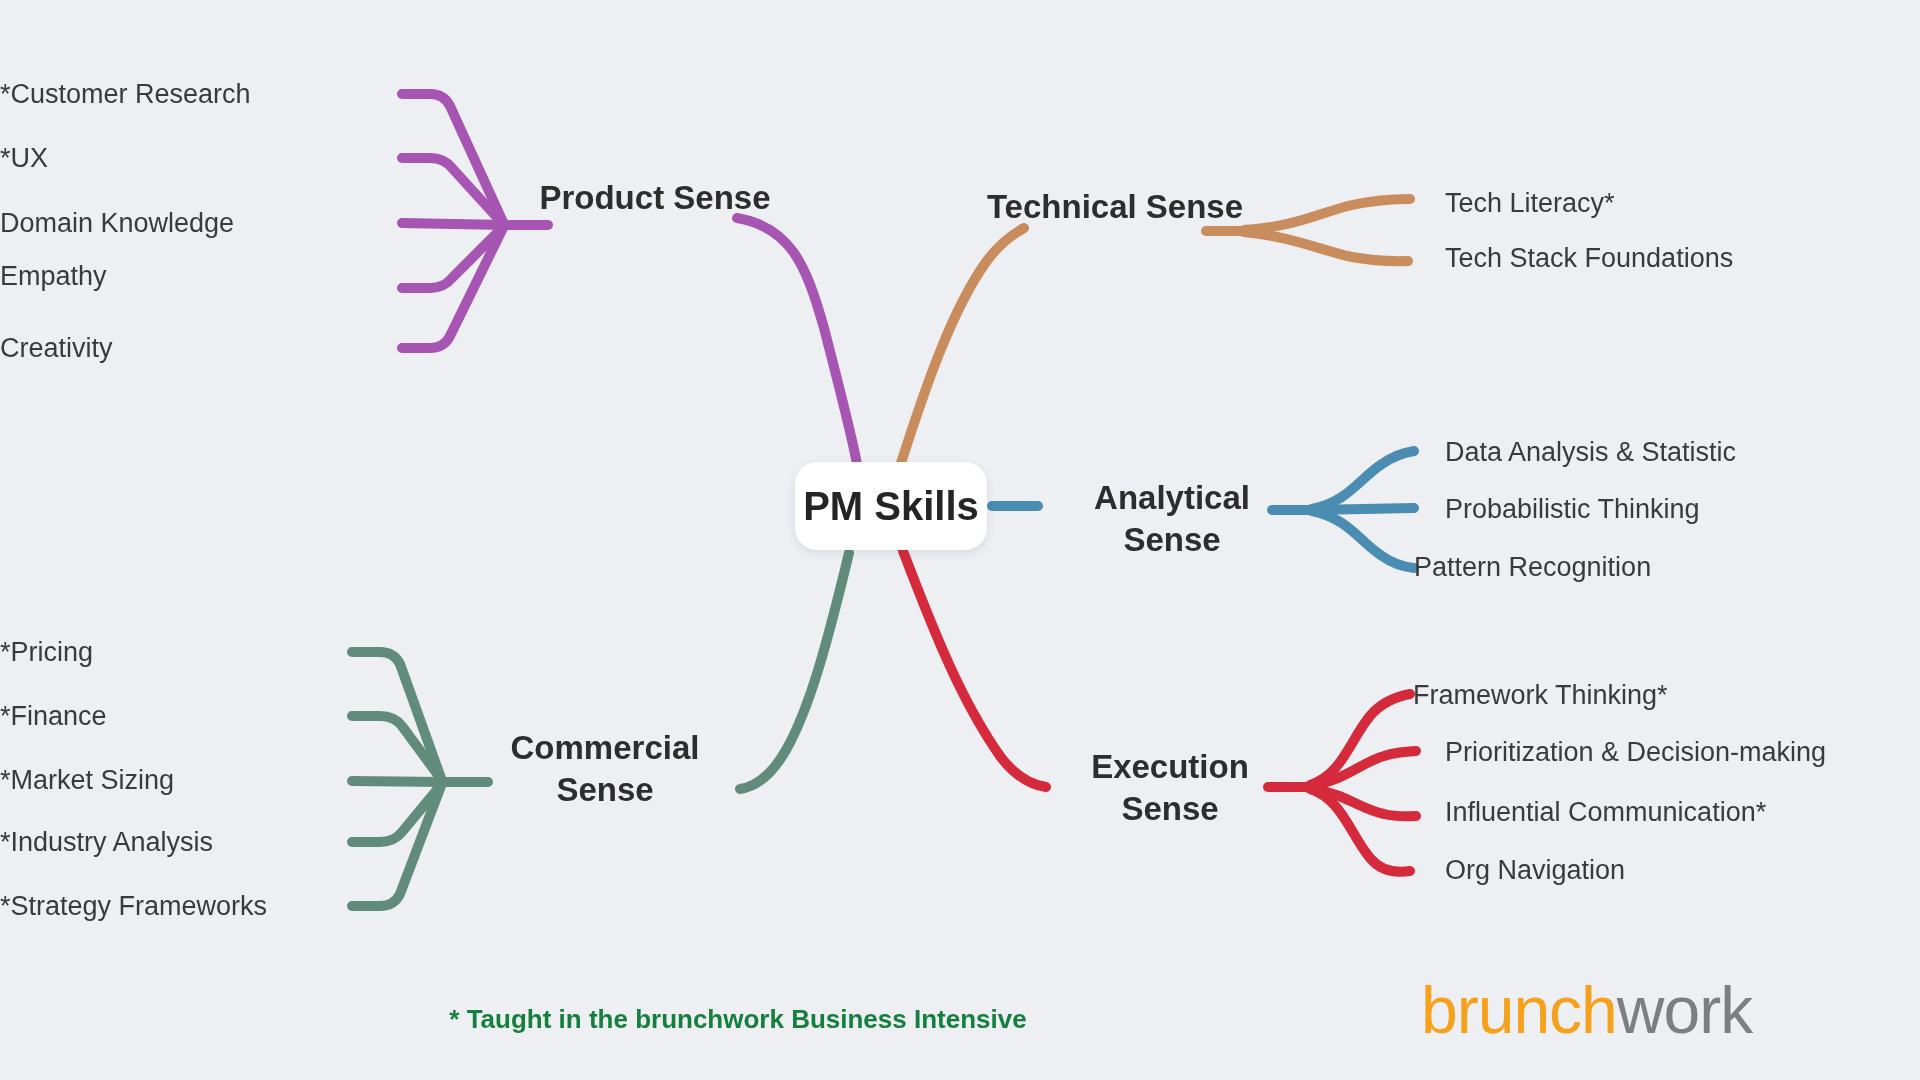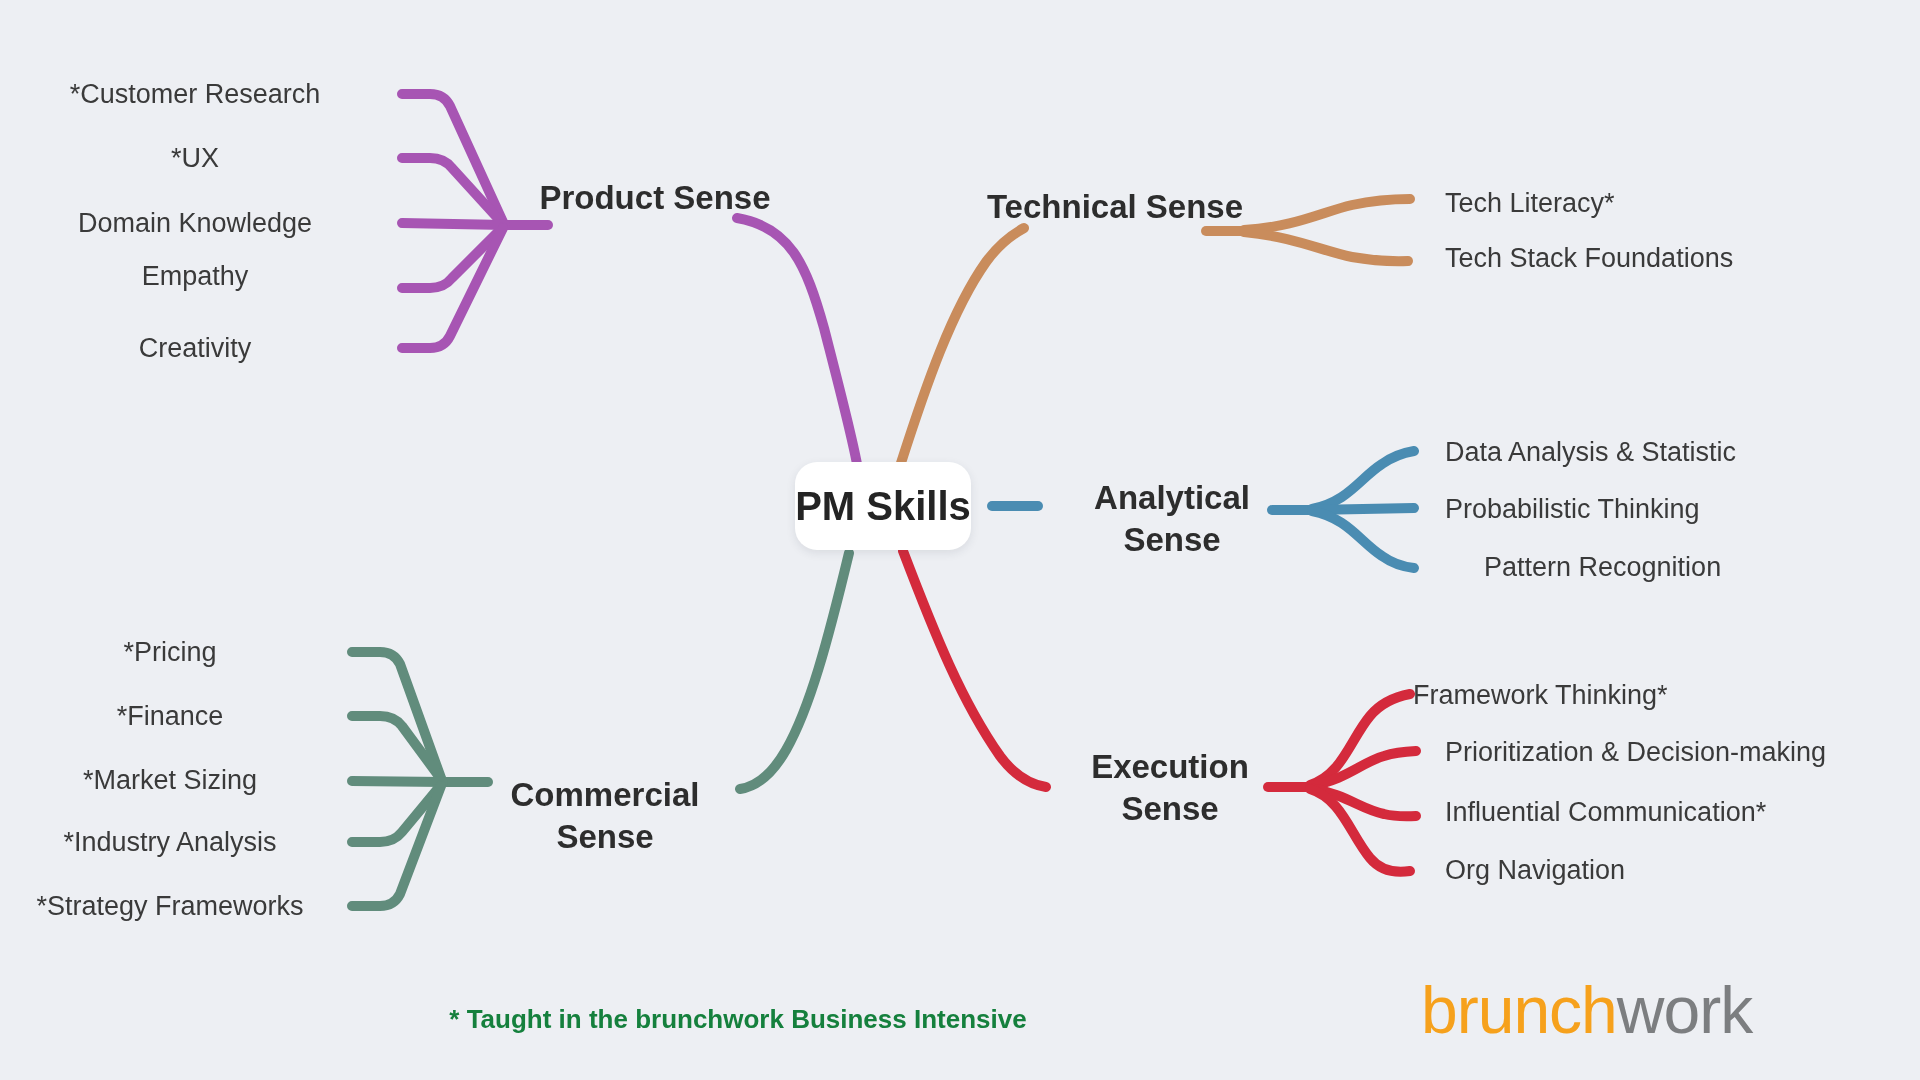--- a/index.html
+++ b/index.html
@@ -13,35 +13,35 @@
   .wires{position:absolute;left:0;top:0;}
   .wires path{fill:none;}
   .leaf{
     position:absolute;
     font-size:27px;
     color:#3a3a3a;
     line-height:36px;
     height:36px;
     white-space:nowrap;
   }
-  .leaf.left{left:0;text-align:center;}
+  .leaf.left{left:0;text-align:left;}
   .leaf.right{text-align:left;}
   .branch-title{
     position:absolute;
     width:260px;
     text-align:center;
     font-size:33px;
     font-weight:bold;
     color:#2d2d2d;
     line-height:42px;
   }
   .center-node{
     position:absolute;
     left:795px;top:462px;
-    width:176px;height:88px;
+    width:192px;height:88px;
     background:#ffffff;
     border-radius:22px;
     box-shadow:0 3px 10px rgba(40,50,70,0.10);
     display:flex;align-items:center;justify-content:center;
     font-size:40px;font-weight:bold;color:#242424;
   }
   .footnote{
     position:absolute;
     left:438px;top:1004px;
     width:600px;
@@ -108,35 +108,35 @@
       <path d="M 1310 788 C 1348 795 1360 809 1384 814 Q 1396 817 1416 816"></path>
       <path d="M 1310 789 C 1342 799 1350 834 1370 858 Q 1384 875 1410 871"></path>
     </g>
   </svg>
 
   <div class="center-node">PM Skills</div>
 
   <div class="branch-title" style="left:525px;top:177px;">Product Sense</div>
   <div class="branch-title" style="left:985px;top:186px;">Technical Sense</div>
   <div class="branch-title" style="left:1042px;top:477px;">Analytical Sense</div>
-  <div class="branch-title" style="left:475px;top:774px;">Commercial Sense</div>
+  <div class="branch-title" style="left:475px;top:727px;">Commercial Sense</div>
   <div class="branch-title" style="left:1040px;top:746px;">Execution Sense</div>
 
   <div class="leaf left" style="top:76px;width:390px;">*Customer Research</div>
   <div class="leaf left" style="top:140px;width:390px;">*UX</div>
   <div class="leaf left" style="top:205px;width:390px;">Domain Knowledge</div>
   <div class="leaf left" style="top:258px;width:390px;">Empathy</div>
   <div class="leaf left" style="top:330px;width:390px;">Creativity</div>
 
   <div class="leaf right" style="left:1445px;top:185px;">Tech Literacy*</div>
   <div class="leaf right" style="left:1445px;top:240px;">Tech Stack Foundations</div>
 
   <div class="leaf right" style="left:1445px;top:434px;">Data Analysis &amp; Statistic</div>
   <div class="leaf right" style="left:1445px;top:491px;">Probabilistic Thinking</div>
-  <div class="leaf right" style="left:1484px;top:549px;">Pattern Recognition</div>
+  <div class="leaf right" style="left:1414px;top:549px;">Pattern Recognition</div>
 
   <div class="leaf left" style="top:634px;width:340px;">*Pricing</div>
   <div class="leaf left" style="top:698px;width:340px;">*Finance</div>
   <div class="leaf left" style="top:762px;width:340px;">*Market Sizing</div>
   <div class="leaf left" style="top:824px;width:340px;">*Industry Analysis</div>
   <div class="leaf left" style="top:888px;width:340px;">*Strategy Frameworks</div>
 
   <div class="leaf right" style="left:1413px;top:677px;">Framework Thinking*</div>
   <div class="leaf right" style="left:1445px;top:734px;text-align:center;">Prioritization &amp; Decision-making</div>
   <div class="leaf right" style="left:1445px;top:794px;">Influential Communication*</div>

